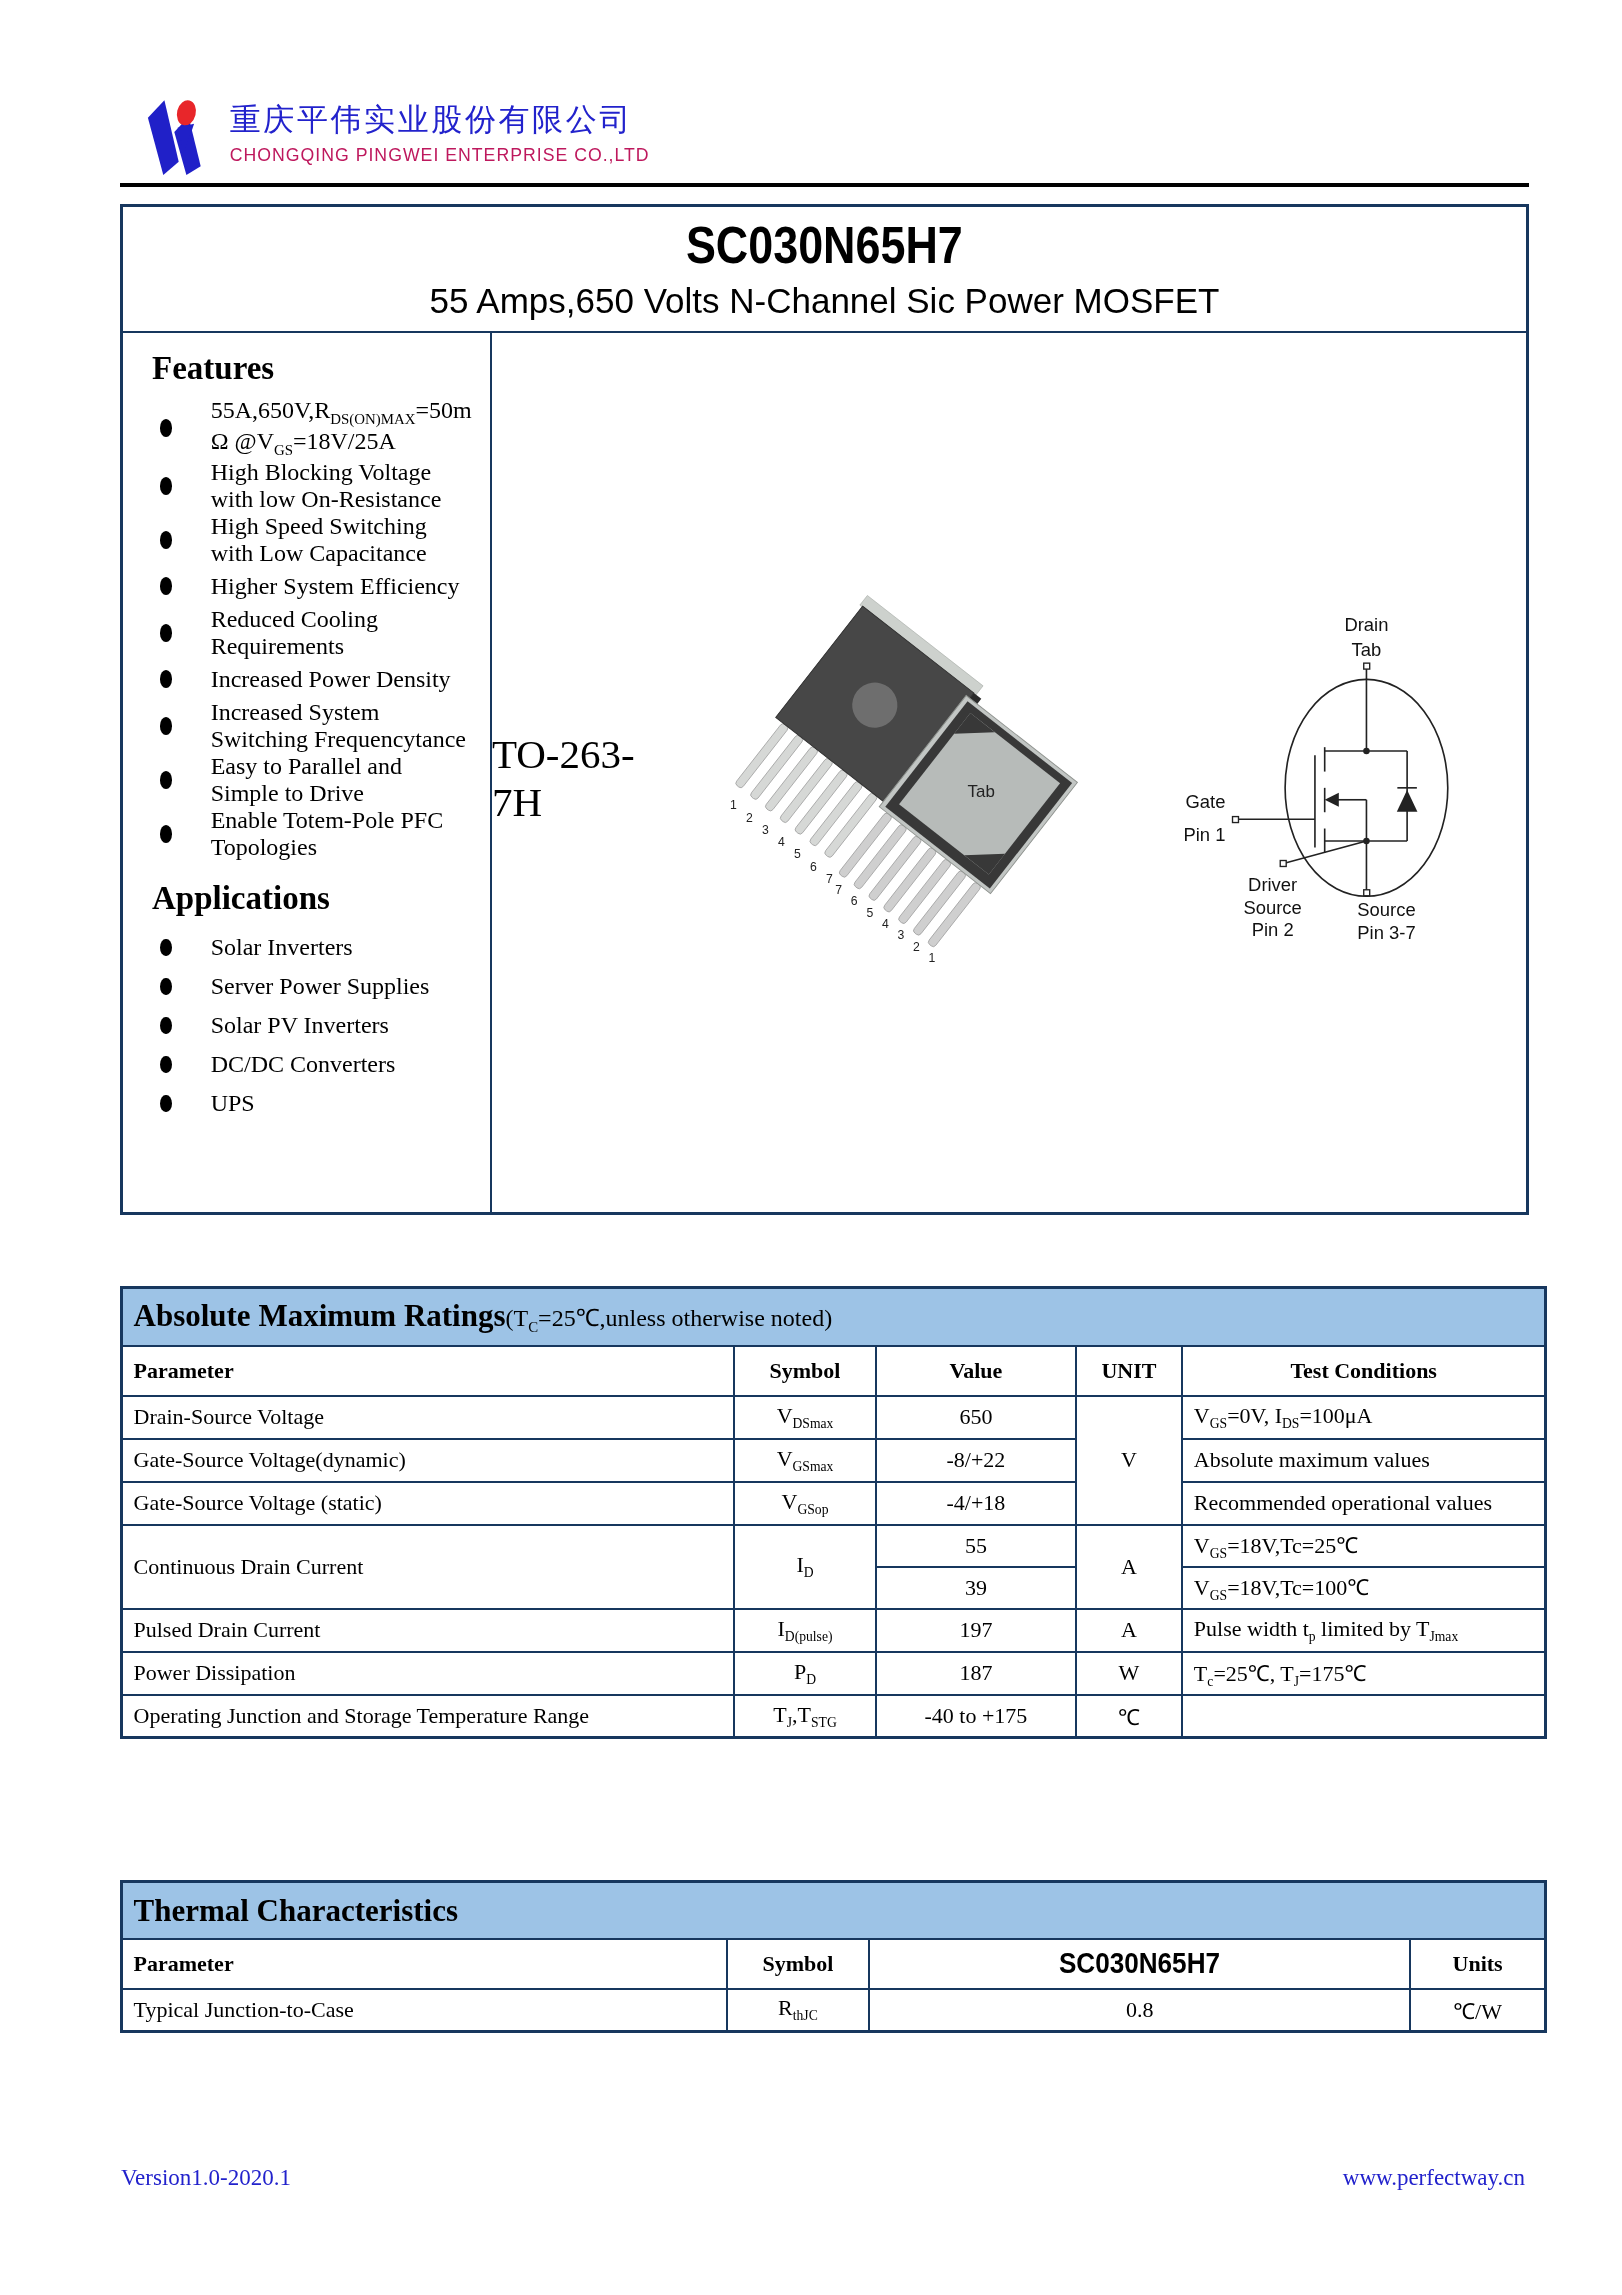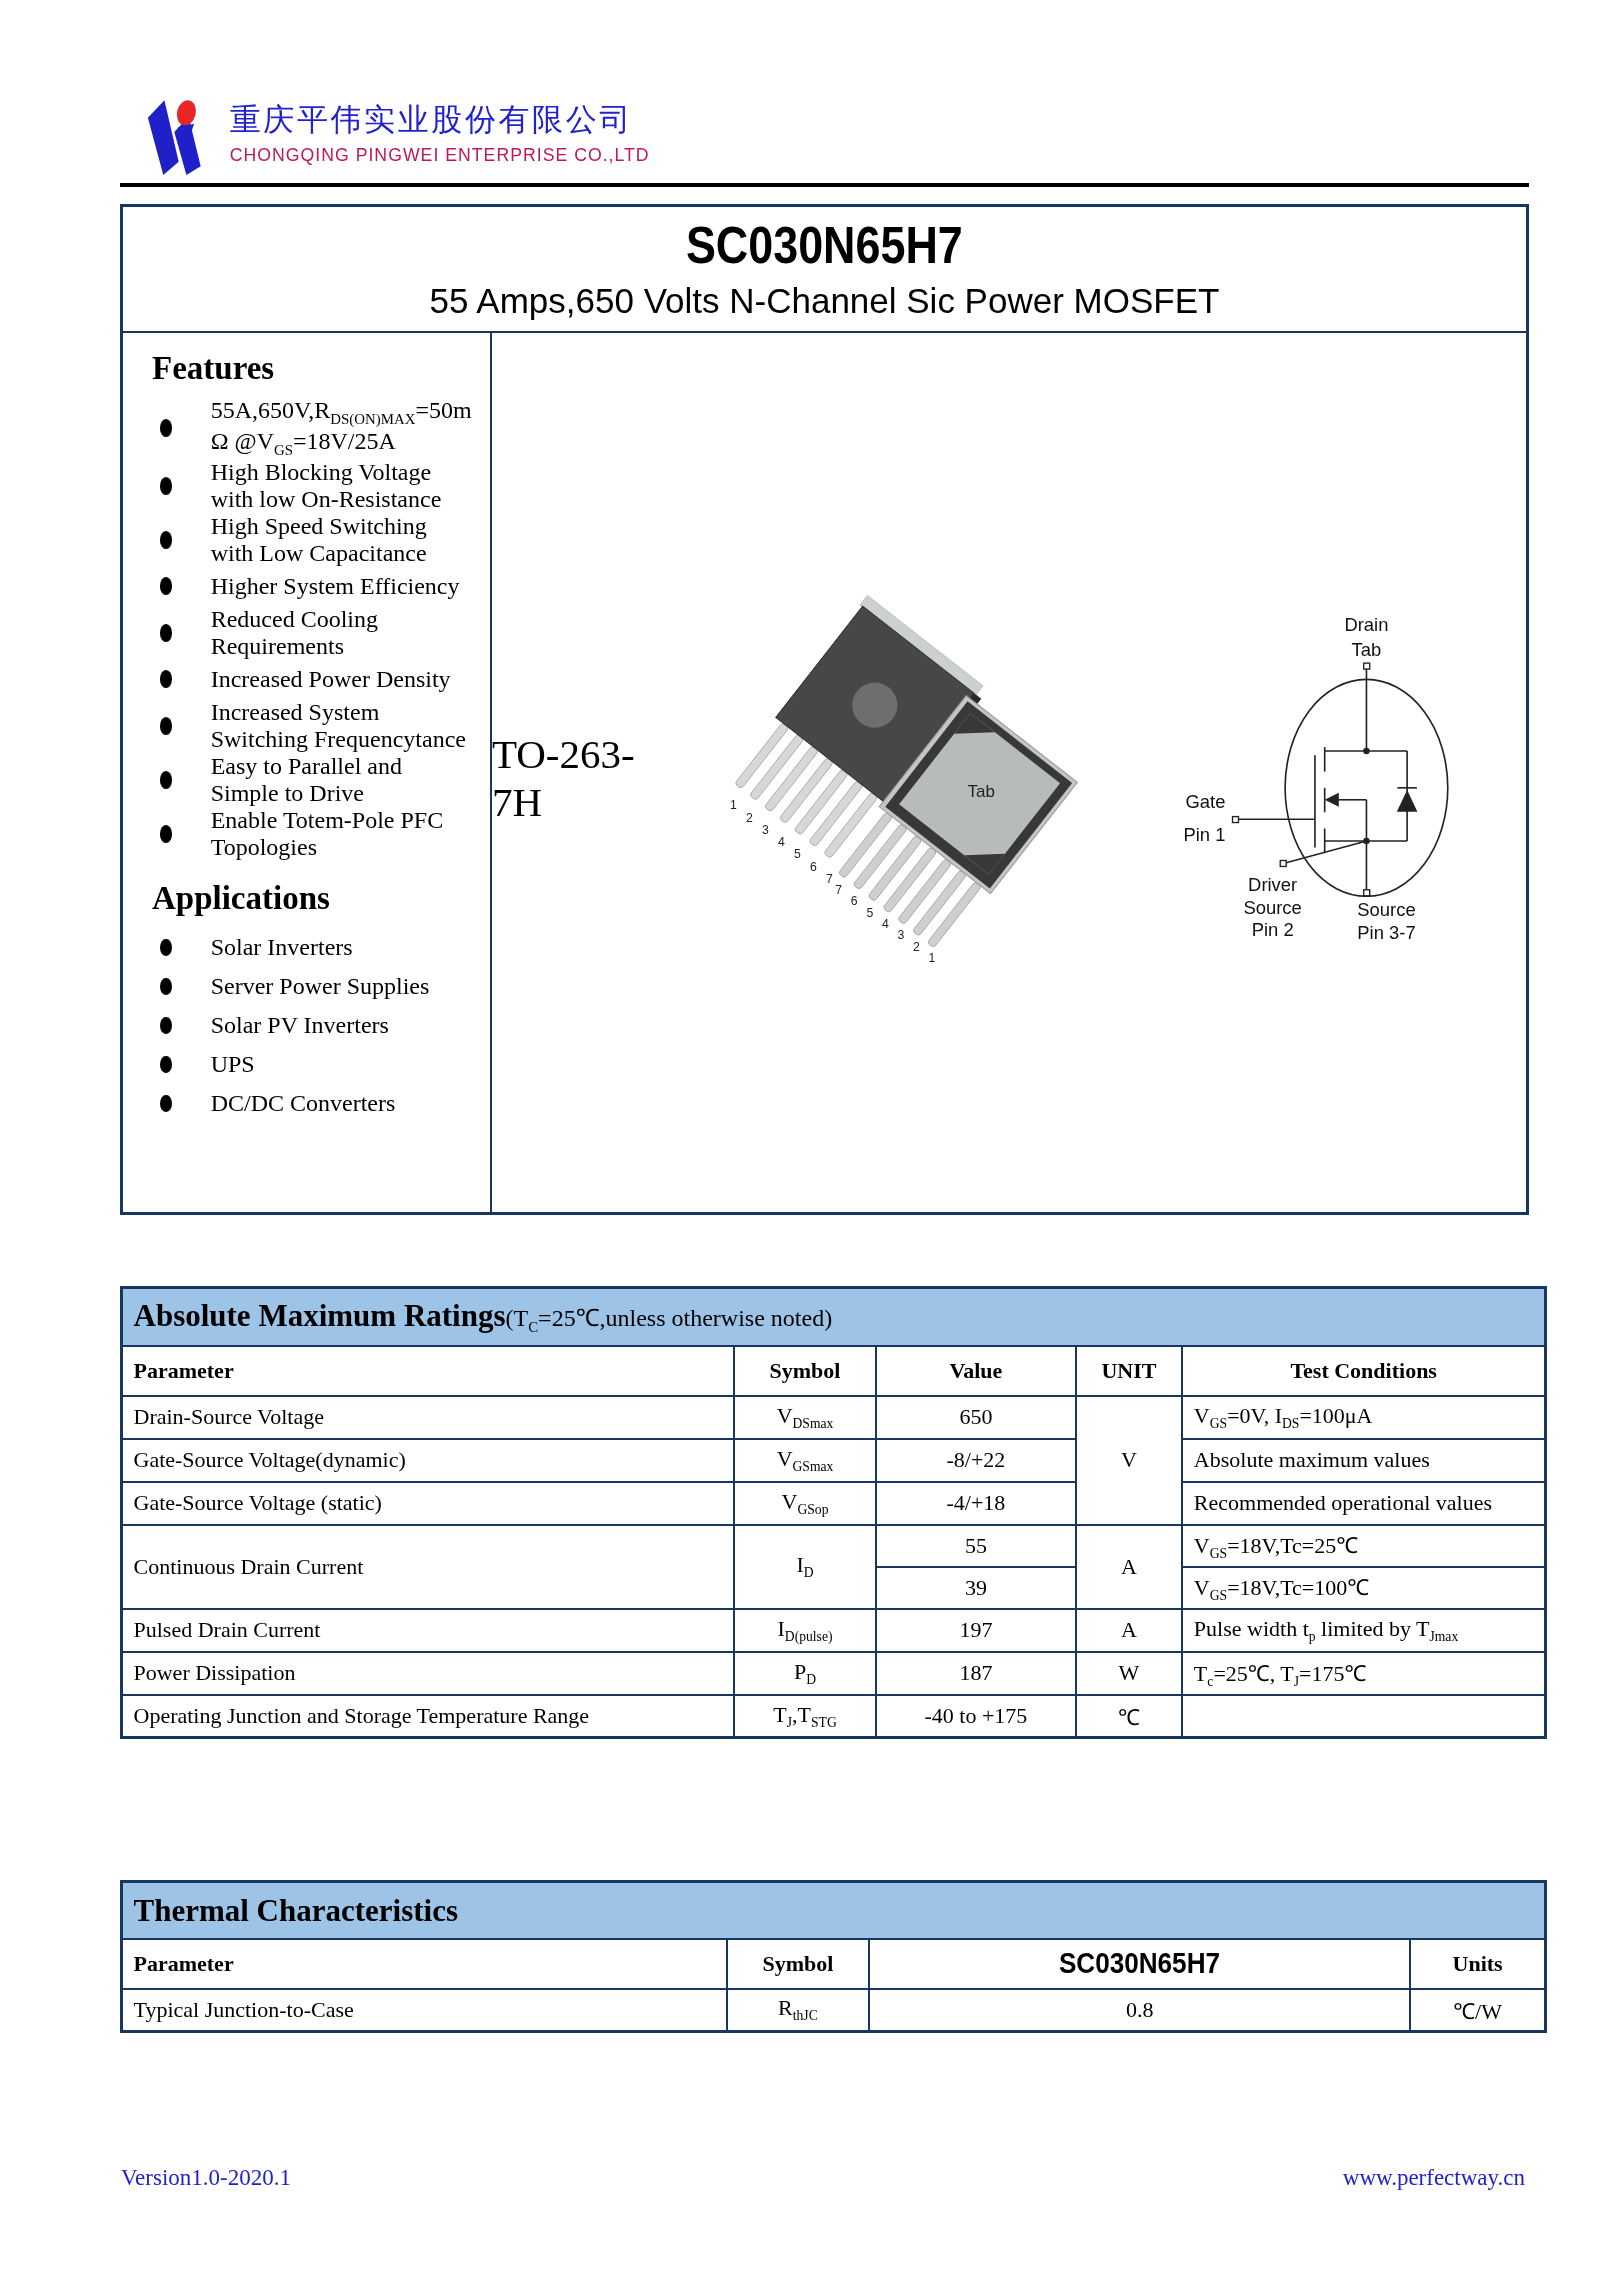--- a/index.html
+++ b/index.html
@@ -142,25 +142,25 @@
           <li>
                 <span class="bullet"></span>
                 <span>Server Power Supplies</span>
               </li>
           <li>
                 <span class="bullet"></span>
                 <span>Solar PV Inverters</span>
               </li>
           <li>
                 <span class="bullet"></span>
+                <span>DC/DC Converters</span>
+              </li>
+          <li>
+                <span class="bullet"></span>
                 <span>UPS</span>
-              </li>
-          <li>
-                <span class="bullet"></span>
-                <span>DC/DC Converters</span>
               </li>
         </ul>
       </div>
 
       <div class="tb-right">
         <div class="pkg-name">TO-263-7H</div>
 
         <svg class="pkg-svg" viewBox="0 0 1000 800">
 
           <g transform="translate(420,40) rotate(38)">

